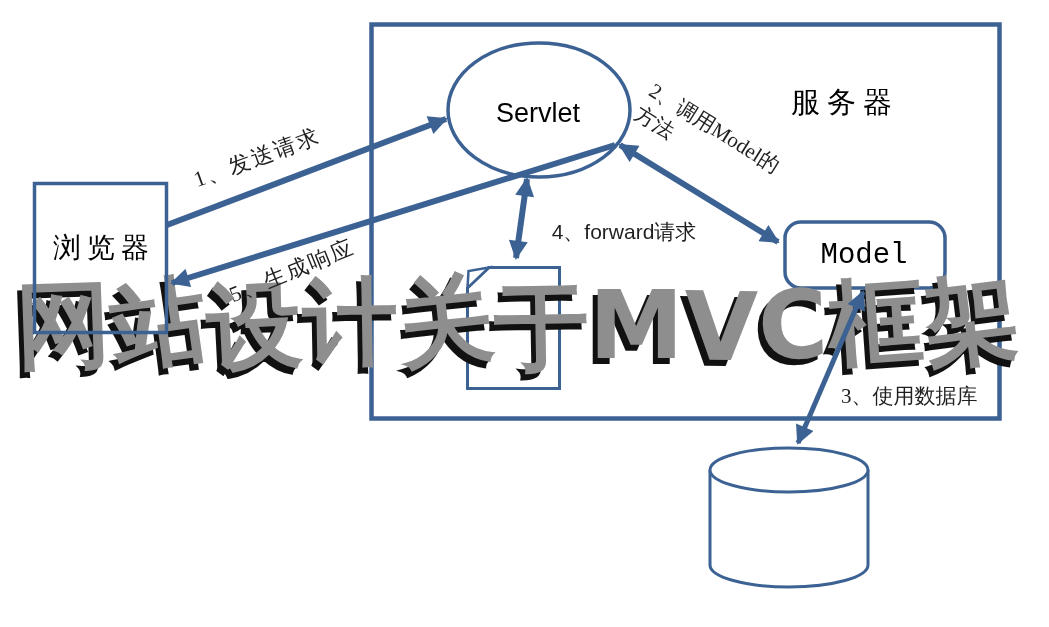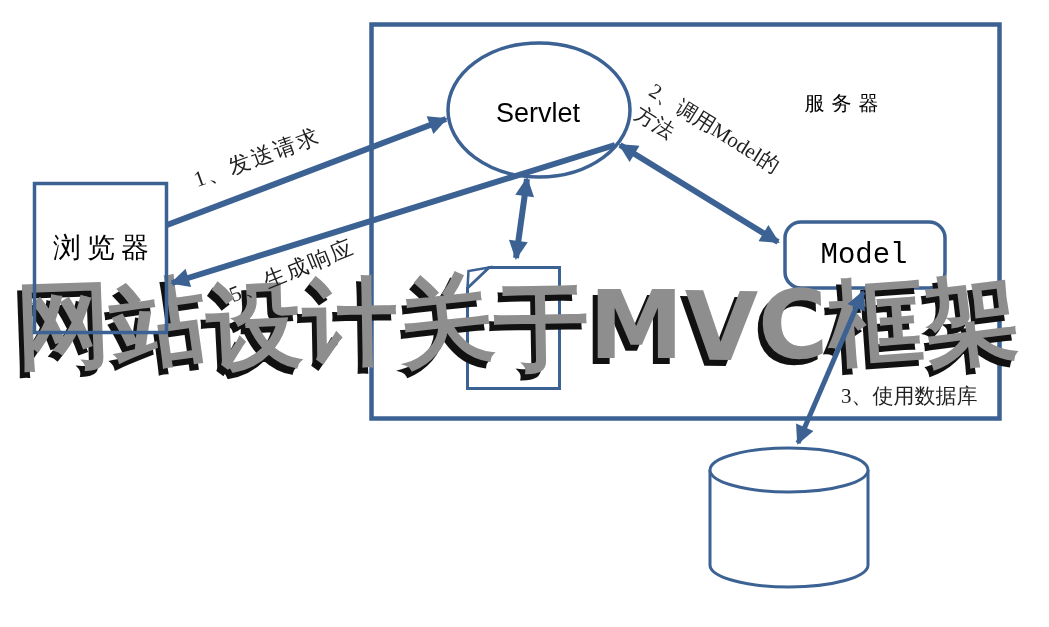--- a/index.html
+++ b/index.html
@@ -37,21 +37,21 @@
     color:var(--label-text);
   }
   .lbl-tl{
     position:absolute;z-index:5;white-space:nowrap;
     color:var(--label-text);
   }
   .serif{font-family:"Liberation Serif","DejaVu Serif",serif;}
   .sans{font-family:"Liberation Sans","DejaVu Sans",sans-serif;}
   .node-label{color:var(--node-text);}
   .browser-label{left:104px;top:248px;font-size:28px;letter-spacing:6px;}
-  .server-label{left:845px;top:103px;font-size:20px;letter-spacing:7px;}
+  .server-label{left:845px;top:103px;font-size:29px;letter-spacing:7px;}
   .servlet-label{left:538px;top:113px;font-size:27px;text-align:center;}
   .model-label{left:864px;top:255px;font-size:29px;font-family:Liberation Mono, monospace;}
   .database-label{left:798px;top:528px;font-size:27px;}
   .view-label{left:514px;top:330px;font-size:24px;line-height:37px;text-align:center;}
   .edge1-label{left:257px;top:158px;font-size:22px;letter-spacing:2px;transform:translate(-50%,-50%) rotate(-20deg);}
   .edge5-label{left:292px;top:271px;font-size:22px;letter-spacing:2px;transform:translate(-50%,-50%) rotate(-22deg);}
   .edge4-label{left:624px;top:232px;font-size:21px;}
   .edge2-label{left:707px;top:140px;font-size:21px;line-height:27px;text-align:left;transform:translate(-50%,-50%) rotate(32deg);}
   .edge3-label{left:841px;top:356px;font-size:21px;line-height:26px;margin-top:27px;}
 </style>
@@ -109,20 +109,21 @@
     <line x1="863" y1="292" x2="798" y2="443" stroke="var(--blue)" stroke-width="5" marker-start="url(#ah)" marker-end="url(#ah)"></line>
   </svg>
 
   <div class="lbl serif node-label browser-label">浏览器</div>
   <div class="lbl serif node-label server-label">服务器</div>
   <div class="lbl sans node-label servlet-label">Servlet</div>
   <div class="lbl sans node-label model-label">Model</div>
 
   <div class="lbl serif edge1-label">1、发送请求</div>
   <div class="lbl serif edge5-label">5、生成响应</div>
+  <div class="lbl sans edge4-label">4、forward请求</div>
   <div class="lbl serif edge2-label">
     <div>2、调用Model的</div>
     <div>方法</div>
   </div>
   <div class="lbl-tl serif edge3-label">
     <div>3、使用数据库</div>
   </div>
 
 </div>
 

